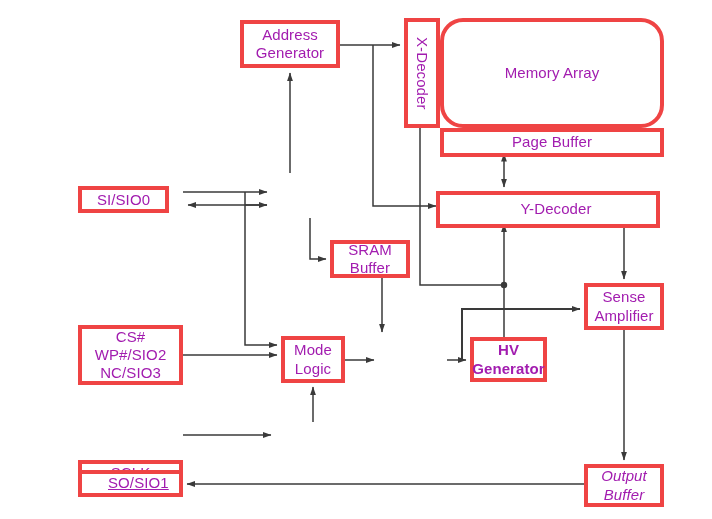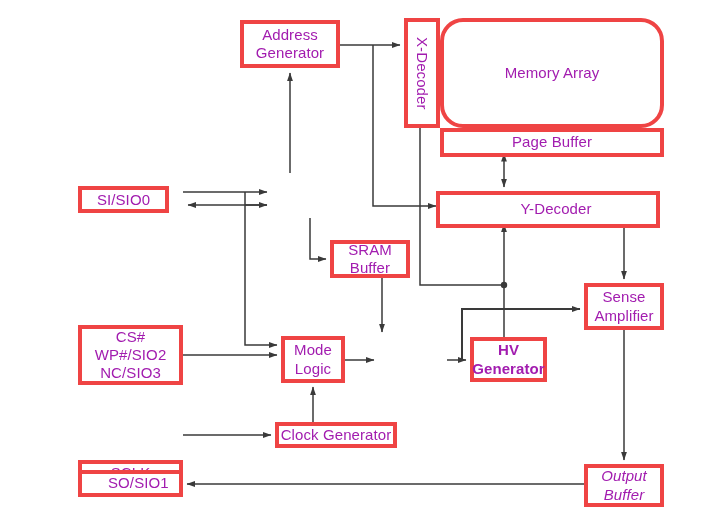--- a/index.html
+++ b/index.html
@@ -162,25 +162,22 @@
 
   <div class="blk" style="left:470px;top:337px;width:77px;height:45px;font-weight:bold;">
     <span class="lbl">HV
 Generator</span>
   </div>
 
   <div class="blk" style="left:78px;top:422px;width:105px;height:27px;margin-top:38px;">
     <span class="lbl">SCLK</span>
   </div>
 
-  <div class="blk" style="left:275px;top:422px;width:122px;height:26px;">
-    <span class="lbl">Clock Generator</span>
-  </div>
 
-  <div class="blk leftish" style="left:78px;top:470px;width:105px;height:27px;">
+  <div class="blk leftish" style="left:78px;top:470px;width:105px;height:27px;text-decoration:underline;">
     <span class="lbl">SO/SIO1</span>
   </div>
 
   <div class="blk" style="left:584px;top:464px;width:80px;height:43px;font-style:italic;">
     <span class="lbl">Output
 Buffer</span>
   </div>
 
 </div>
 

